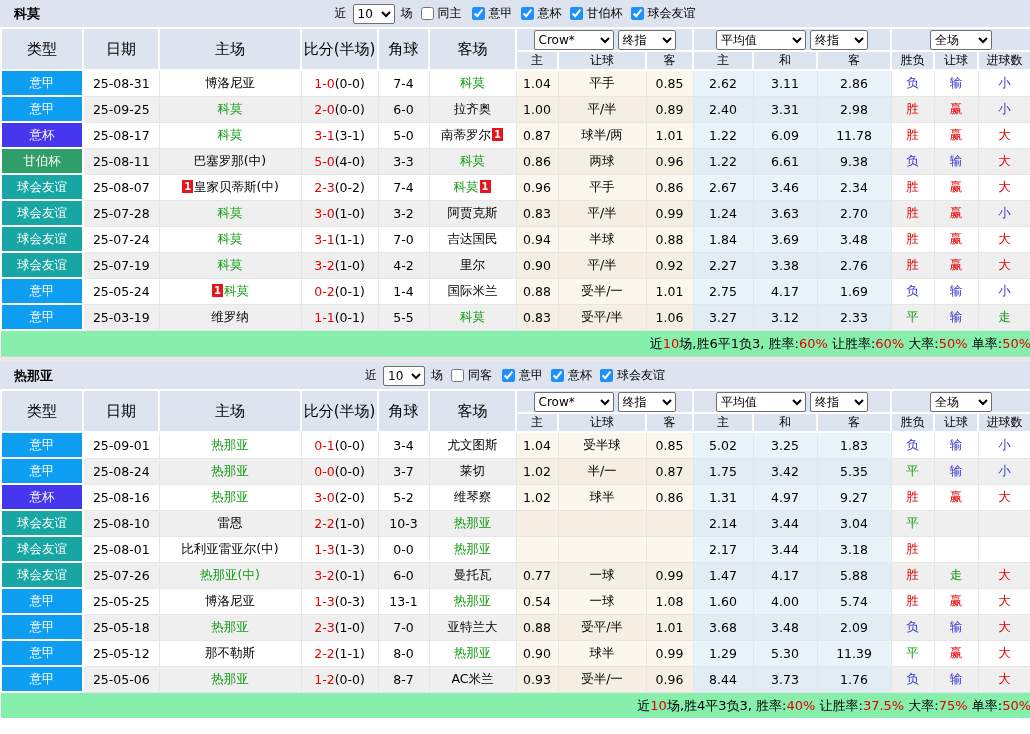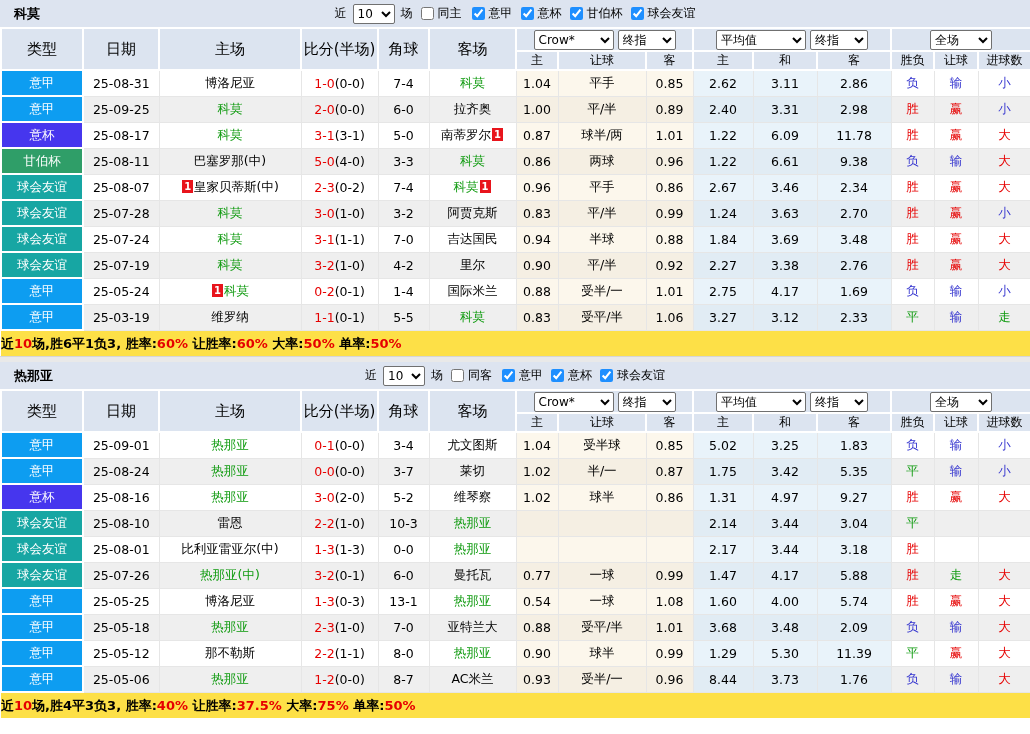--- a/index.html
+++ b/index.html
@@ -59,21 +59,21 @@
   thead th.colhead { font-size: 15px; }
   tbody td { border: 1px solid #e6e6e6; height: 26px; font-size: 12.5px; }
   tbody tr:nth-child(even) td { background: #efefef; }
   td.type-cell { color: #fff; border: 2px solid #fff; font-size: 12.5px; }
   tbody tr:nth-child(even) td.type-cell { background-clip: padding-box; }
   td.crow-cell  { background: #fcf7ec !important; }
   td.avg-cell   { background: #e9f3fa !important; }
   tbody tr:nth-child(even) td.crow-cell { background: #f5efe3 !important; }
   tbody tr:nth-child(even) td.avg-cell  { background: #e1ecf4 !important; }
   tfoot td {
-    height: 26px; border-top: 1px solid #dcdcdc; text-align: left; font-size: 13px; background: #fde047; font-weight: bold;
+    height: 26px; border-top: 1px solid #dcdcdc; text-align: right; font-size: 13px; background: #86efac;
   }
   .gap-strip { height: 6px; background: #e9e9e9; border-top: 1px solid #d5d5d5; }
 
   .c-red   { color: #e60000; }
   .c-blue  { color: #3535cf; }
   .c-green { color: #0e9a0e; }
   .c-black { color: #000; }
   .team-green { color: #0e9a0e; }
   .score-main { color: #e60000; }
   .badge {

